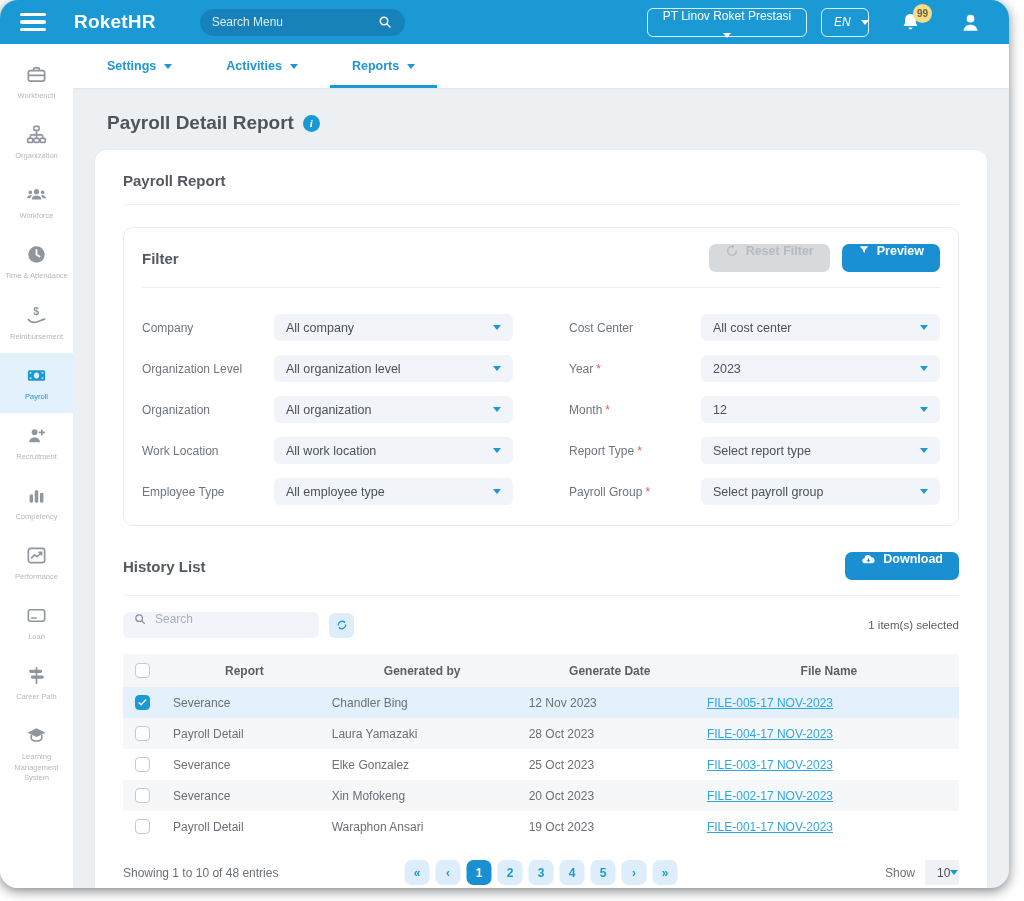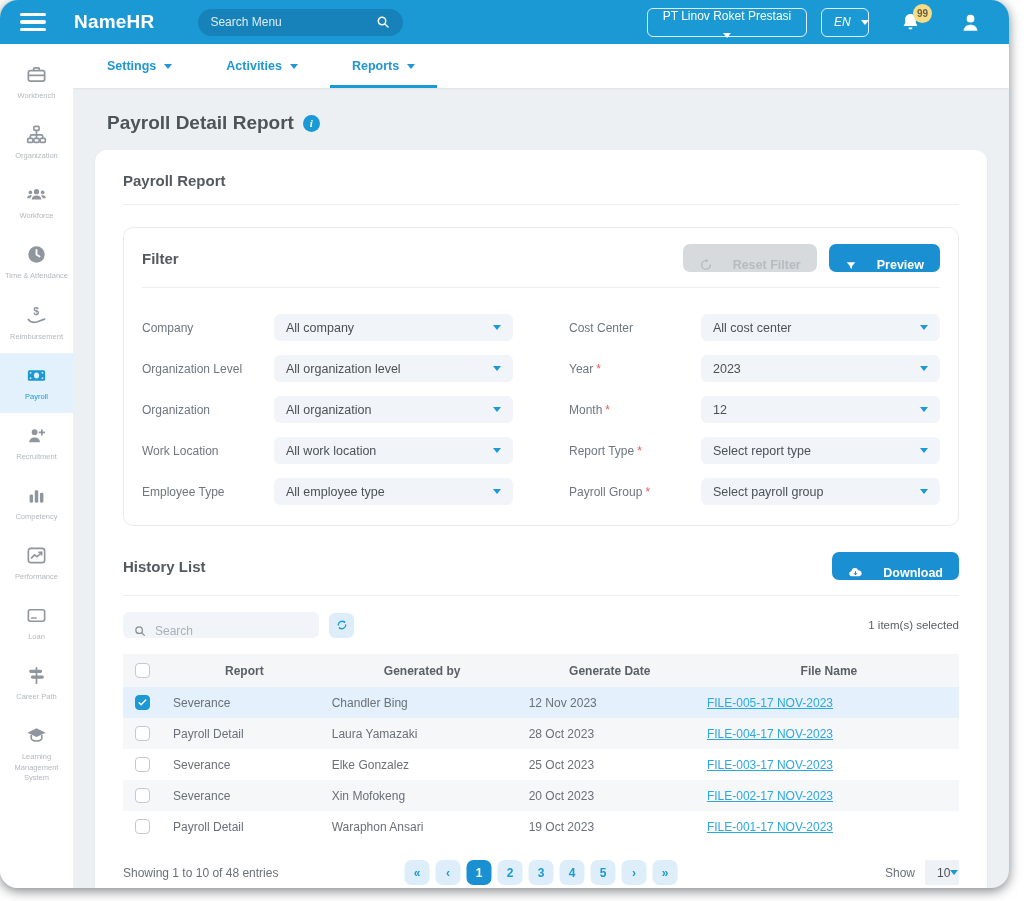--- a/index.html
+++ b/index.html
@@ -53,38 +53,38 @@
   .info-icon { width:17px; height:17px; border-radius:50%; background:#1b99d5; color:#fff; font-size:11px; font-weight:bold;
                font-family:"Liberation Serif", serif; font-style:italic; display:flex; align-items:center; justify-content:center; }
   .card { background:#fff; border-radius:12px; margin-top:16px; padding:22px 28px 18px; box-shadow:0 1px 3px rgba(0,0,0,.05); }
   .card-title { font-size:15px; font-weight:bold; color:#54595f; }
   .hr { height:1px; background:#eceff1; margin:15px 0 0; }
 
   
   .filter-box { border:1px solid #e8ecef; border-radius:10px; margin-top:22px; padding:16px 18px 20px; }
   .filter-head { display:flex; align-items:center; }
   .filter-title { font-size:15px; font-weight:bold; color:#54595f; flex:1; }
-  .btn { display:flex; align-items:flex-end; gap:20px; font-size:12.5px; font-weight:bold; border:none; border-radius:7px;
+  .btn { display:flex; align-items:flex-start; gap:7px; font-size:12.5px; font-weight:bold; border:none; border-radius:7px;
          height:28px; padding:0 16px; cursor:pointer; font-family:inherit; }
   .btn.disabled { background:#d6dadd; color:#b5bbc0; cursor:default; }
   .btn.primary { background:#1a8fd1; color:#fff; }
   .btn + .btn { margin-left:12px; }
   .filter-grid { margin-top:26px; display:grid; grid-template-columns:1fr 1fr; column-gap:56px; row-gap:14px; }
   .f-row { display:flex; align-items:center; }
   .f-label { width:132px; flex-shrink:0; font-size:12px; color:#6e767e; }
   .req { color:#e25d5d; margin-left:3px; }
   .f-select { flex:1; height:27px; background:#f1f4f8; border-radius:6px; display:flex; align-items:center;
               padding:0 12px; font-size:12.5px; color:#4a5157; cursor:pointer; justify-content:space-between;gap:12px; }
   .caret-blue { width:0; height:0; border-left:4px solid transparent; border-right:4px solid transparent; border-top:5px solid #1b99d5; }
 
   
   .hist-head { display:flex; align-items:center; margin-top:26px; }
   .hist-title { font-size:15px; font-weight:bold; color:#54595f; flex:1; }
   .search-row { display:flex; align-items:center; margin-top:16px; }
-  .hist-search { width:196px; height:26px; background:#f1f4f8; border-radius:6px; display:flex; align-items:flex-end; gap:8px; padding:0 10px; }
+  .hist-search { width:196px; height:26px; background:#f1f4f8; border-radius:6px; display:flex; align-items:flex-start; gap:8px; padding:0 10px; }
   .hist-search input { flex:1; border:none; outline:none; background:transparent; font-size:12px; color:#5a6066; font-family:inherit; }
   .hist-search input::placeholder { color:#a9b0b7; }
   .refresh-btn { width:25px; height:25px; margin-left:10px; background:#ddeefa; border:none; border-radius:6px; color:#1b99d5;
                  display:flex; align-items:center; justify-content:center; cursor:pointer; }
   .sel-info { flex:1; text-align:right; font-size:11.5px; color:#5a6066; }
 
   table { width:100%; border-collapse:collapse; margin-top:16px; }
   thead tr { background:#f4f6f8; }
   th { text-align:center; font-size:12px; color:#5a6066; font-weight:bold; padding:9px 8px; }
   td { font-size:12px; color:#6a7077; padding:8px 8px; }
@@ -112,21 +112,21 @@
 <body>
 
 <div class="app">
 
   <div class="topbar">
     <div class="hamburger">
         <span></span>
         <span></span>
         <span></span>
       </div>
-    <div class="logo"><span class="l1">Name</span><span class="l2">HR</span></div>
+    <div class="logo"><span class="l1">Roket</span><span class="l2">HR</span></div>
     <div class="menu-search">
       <input placeholder="Search Menu" style="">
       <span>
         <svg width="16" height="16" viewBox="0 0 24 24">
             <circle cx="10.5" cy="10.5" r="5.6" stroke="#fff" stroke-width="2.2" fill="none"></circle>
             <path d="M14.9 14.9L19.5 19.5" stroke="#fff" stroke-width="2.2" stroke-linecap="round"></path>
           </svg>
       </span>
     </div>
     <div class="spacer"></div>

